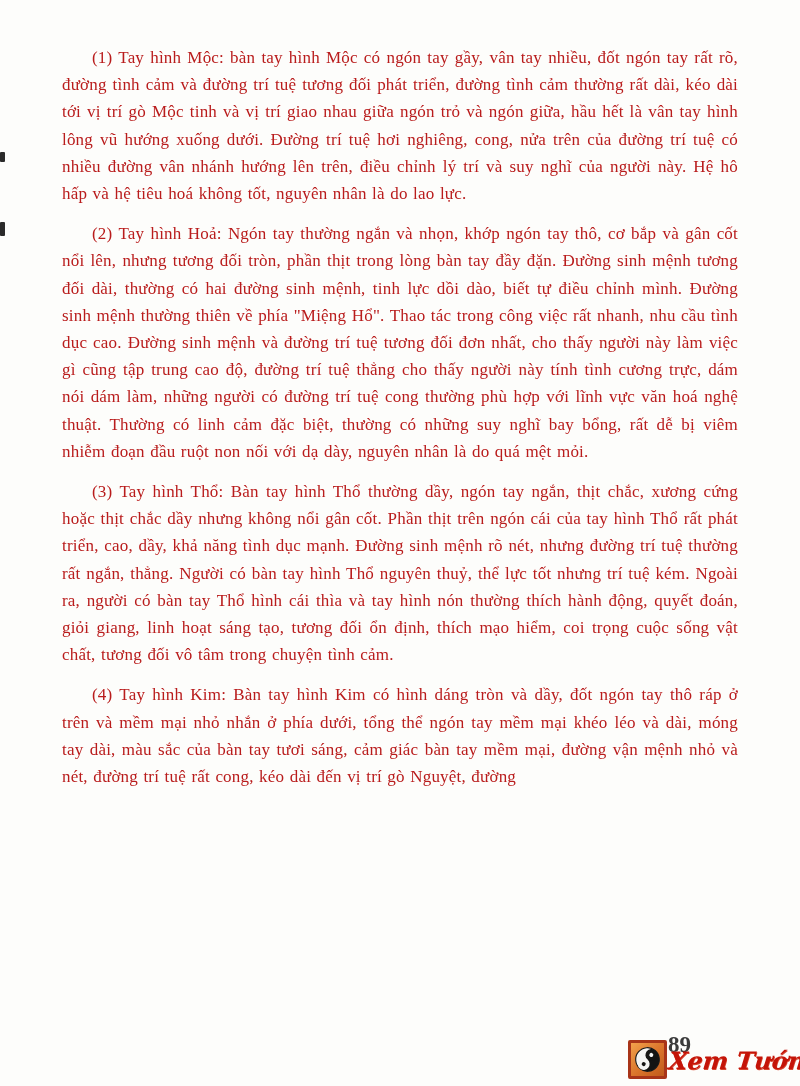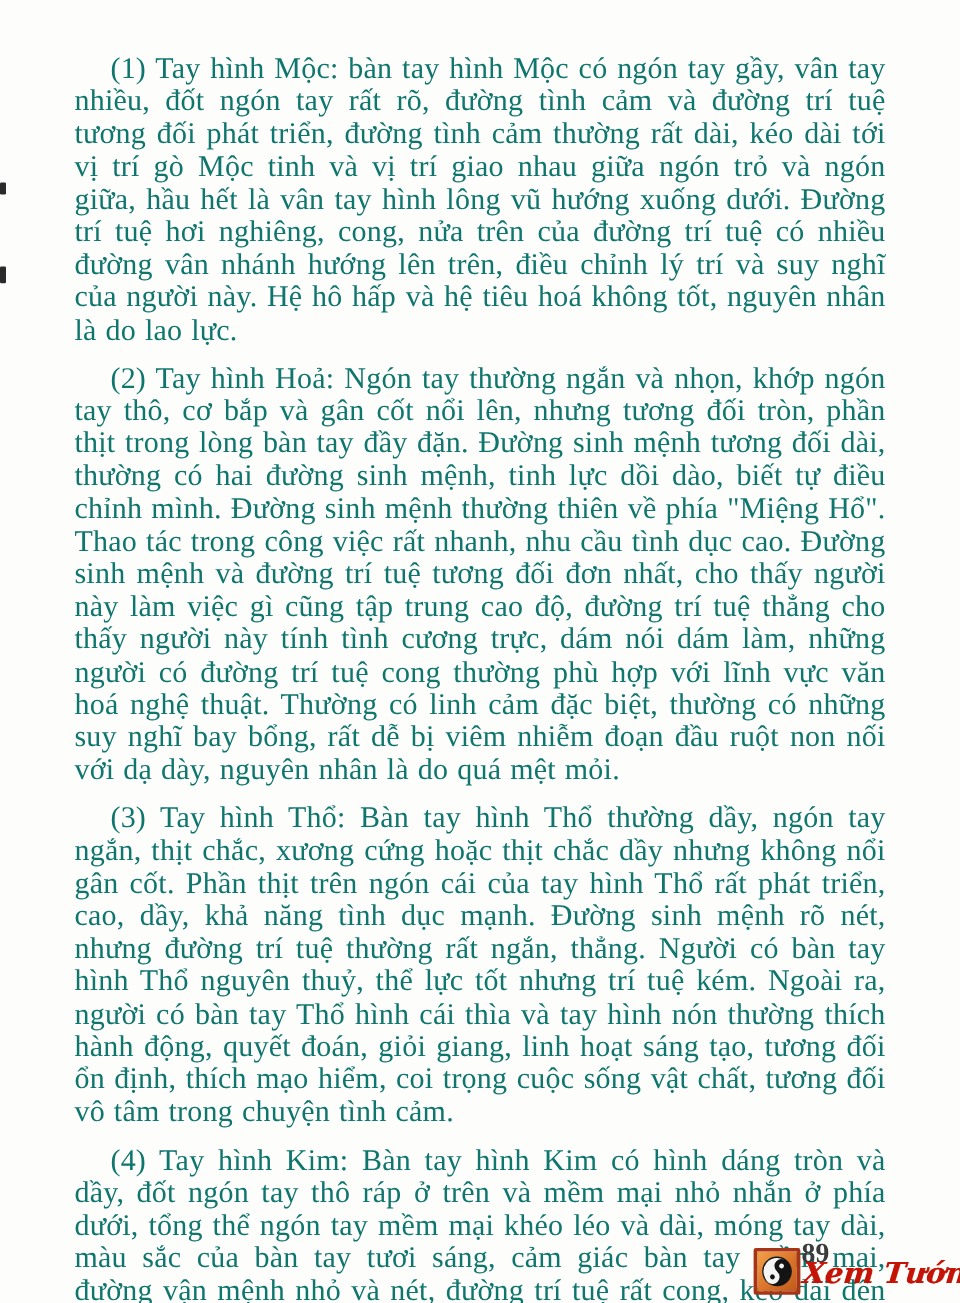--- a/index.html
+++ b/index.html
@@ -25,23 +25,23 @@
   .speck-1 { top: 152px; height: 10px; }
   .speck-2 { top: 222px; height: 14px; }
   .text-block {
     position: absolute;
     left: 62px;
     top: 44px;
     width: 676px;
   }
   .text-block p {
     margin: 0 0 13px 0;
-    font-size: 25px;
+    font-size: 17px;
     line-height: 27.2px;
-    color: #0f766e;
+    color: #b91c1c;
     text-align: justify;
     text-indent: 30px;
     letter-spacing: 0.2px;
     word-spacing: 1px;
   }
   
   .watermark {
     position: absolute;
     left: 628px;
     top: 1034px;

